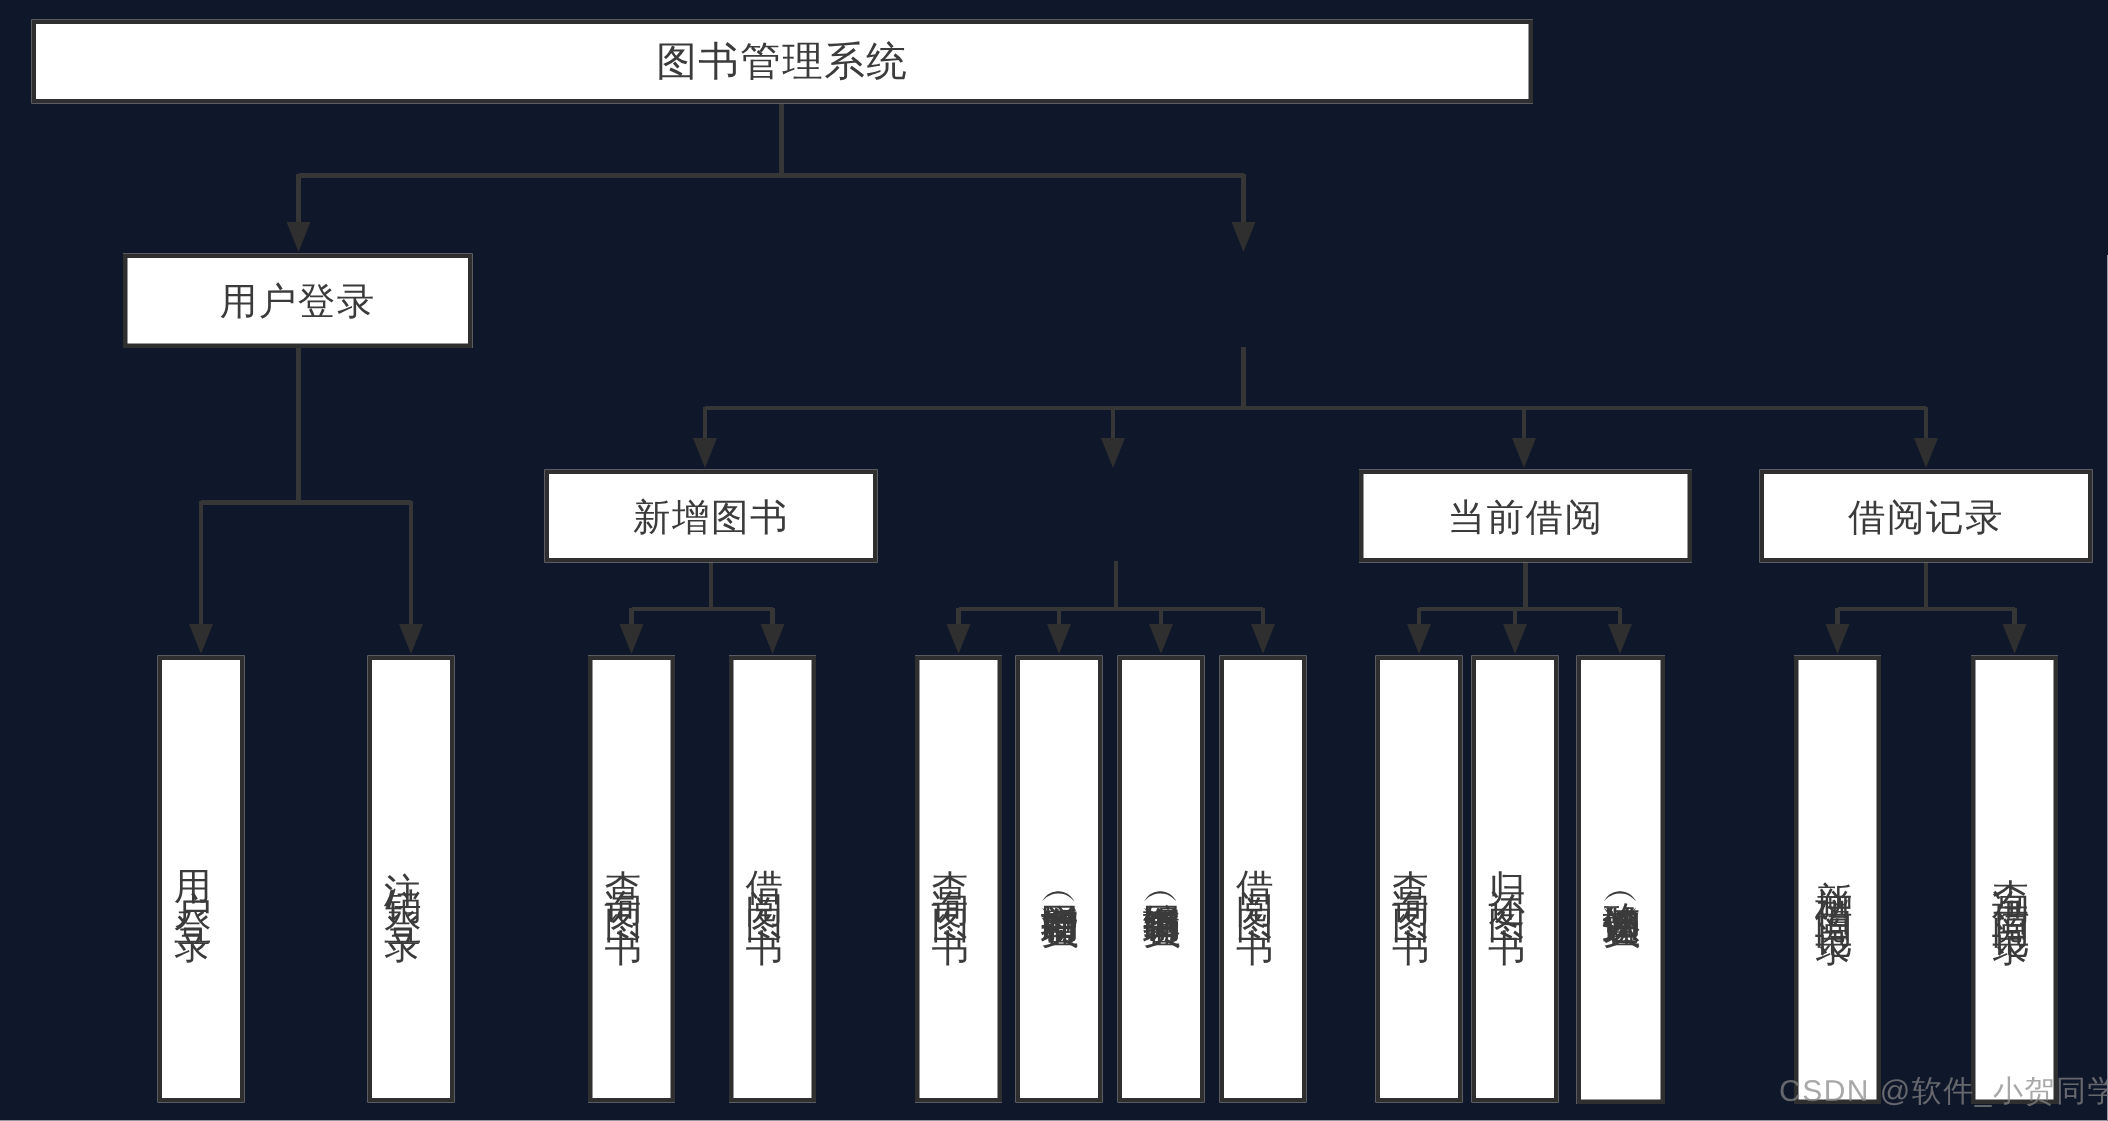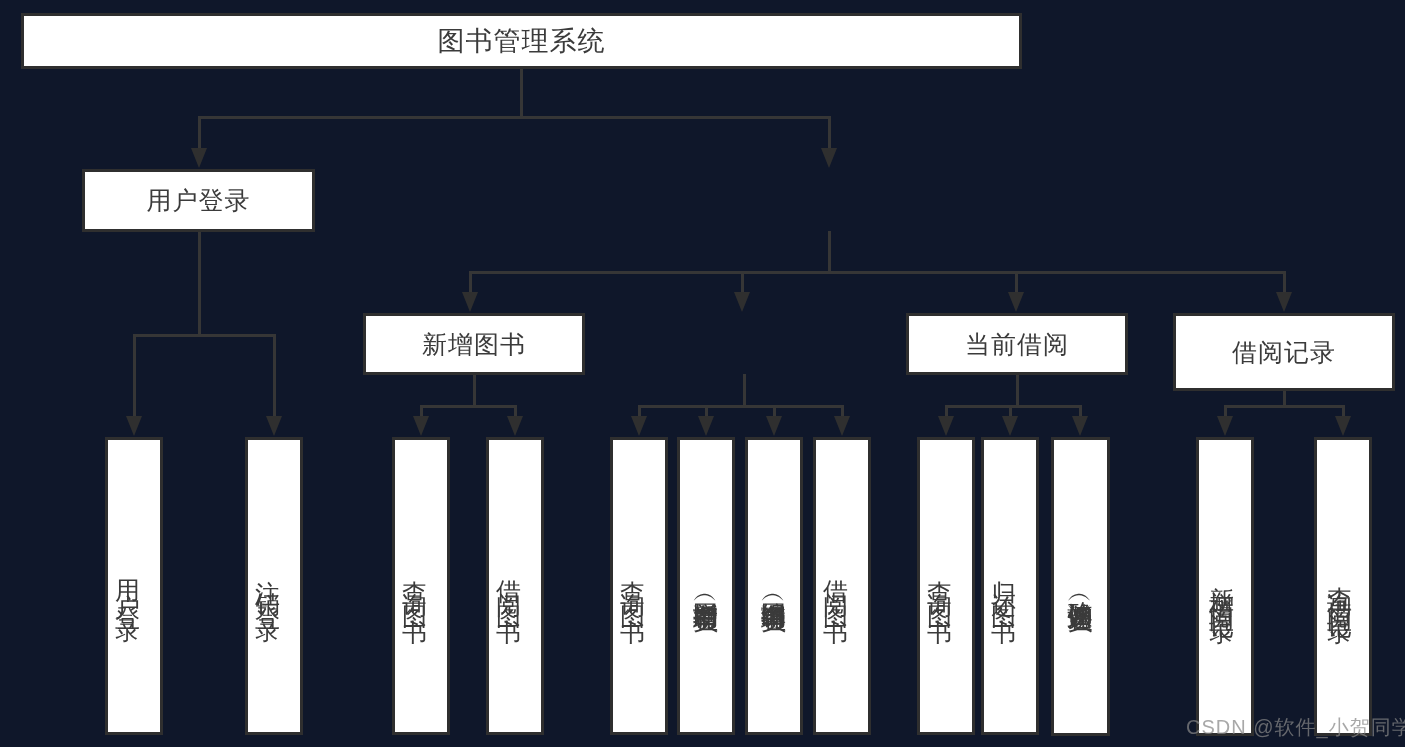--- a/index.html
+++ b/index.html
@@ -121,21 +121,21 @@
   <div class="box" style="left:82px;top:169px;width:233px;height:63px">
     <span class="hlabel">用户登录</span>
   </div>
 
   <div class="box" style="left:363px;top:313px;width:222px;height:62px">
     <span class="hlabel">新增图书</span>
   </div>
   <div class="box" style="left:906px;top:313px;width:222px;height:62px">
     <span class="hlabel">当前借阅</span>
   </div>
-  <div class="box" style="left:1173px;top:313px;width:222px;height:78px">
+  <div class="box" style="left:1173px;top:313px;width:222px;height:62px">
     <span class="hlabel">借阅记录</span>
   </div>
 
   <div class="box" style="left:105px;top:437px;width:58px;height:298px">
     <span class="vtext v4">用户登录</span>
   </div>
   <div class="box" style="left:245px;top:437px;width:58px;height:298px">
     <span class="vtext v4">注销登录</span>
   </div>
 

